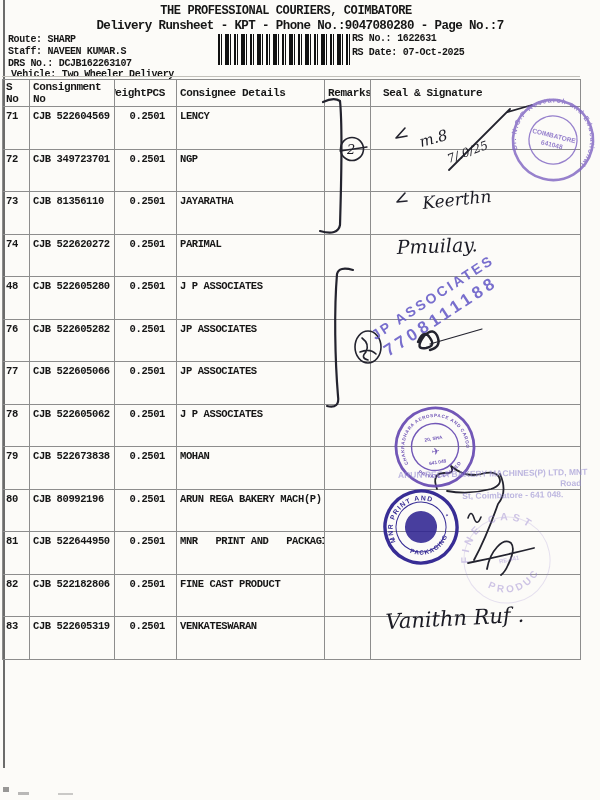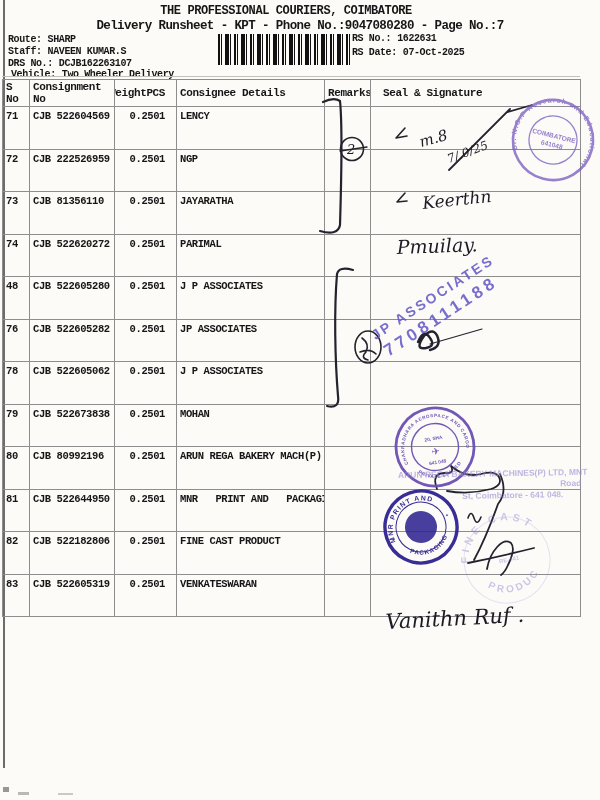--- a/index.html
+++ b/index.html
@@ -107,21 +107,21 @@
               <span>0.250</span>
               <span>1</span>
             </div>
           </td>
           <td class="c-cons"><span>LENCY</span></td>
           <td></td>
           <td></td>
         </tr>
       <tr>
           <td><span>72</span></td>
-          <td><span>CJB 222526959</span></td>
+          <td><span>CJB 349723701</span></td>
           <td>
             <div class="wp">
               <span>0.250</span>
               <span>1</span>
             </div>
           </td>
           <td class="c-cons"><span>NGP</span></td>
           <td></td>
           <td></td>
         </tr>
@@ -160,20 +160,33 @@
               <span>1</span>
             </div>
           </td>
           <td class="c-cons"><span>J P ASSOCIATES</span></td>
           <td></td>
           <td></td>
         </tr>
       <tr>
           <td><span>76</span></td>
           <td><span>CJB 522605282</span></td>
+          <td>
+            <div class="wp">
+              <span>0.250</span>
+              <span>1</span>
+            </div>
+          </td>
+          <td class="c-cons"><span>JP ASSOCIATES</span></td>
+          <td></td>
+          <td></td>
+        </tr>
+      <tr>
+          <td><span>77</span></td>
+          <td><span>CJB 522605066</span></td>
           <td>
             <div class="wp">
               <span>0.250</span>
               <span>1</span>
             </div>
           </td>
           <td class="c-cons"><span>JP ASSOCIATES</span></td>
           <td></td>
           <td></td>
         </tr>

